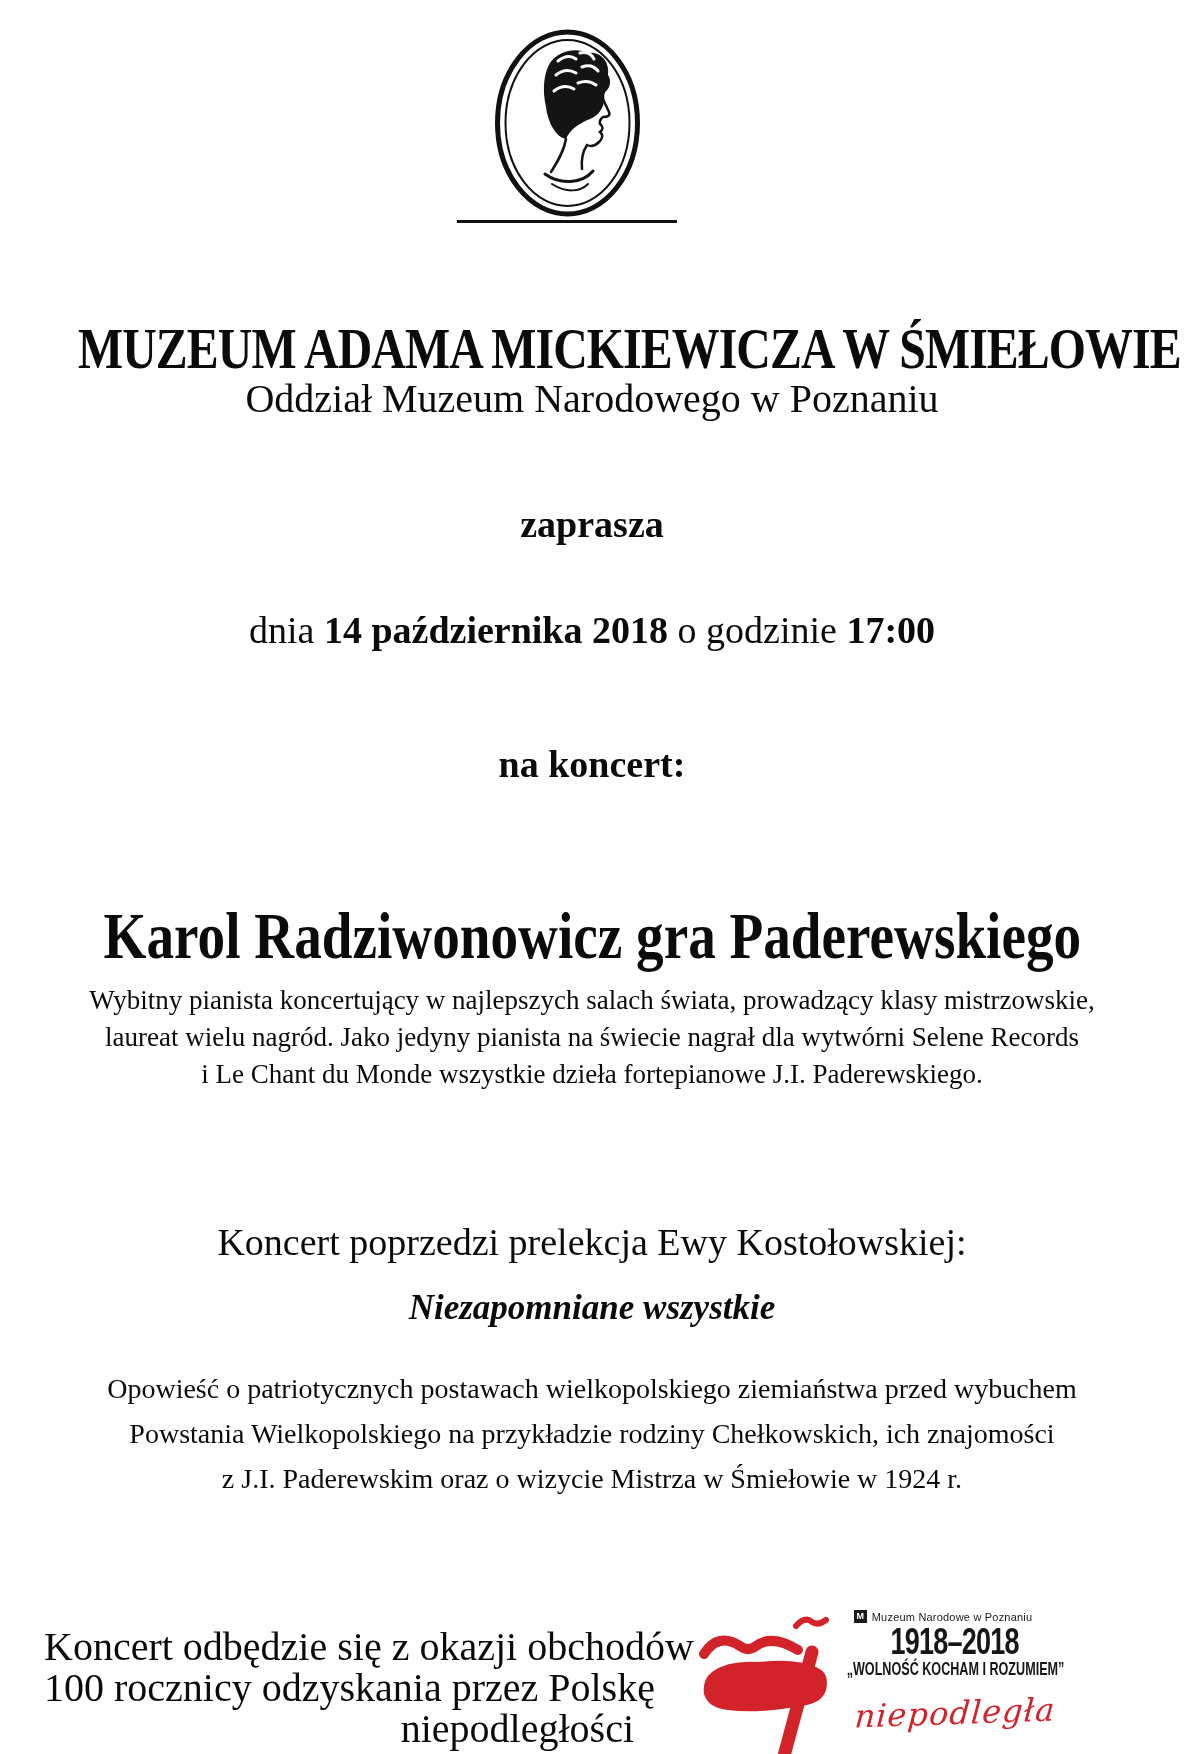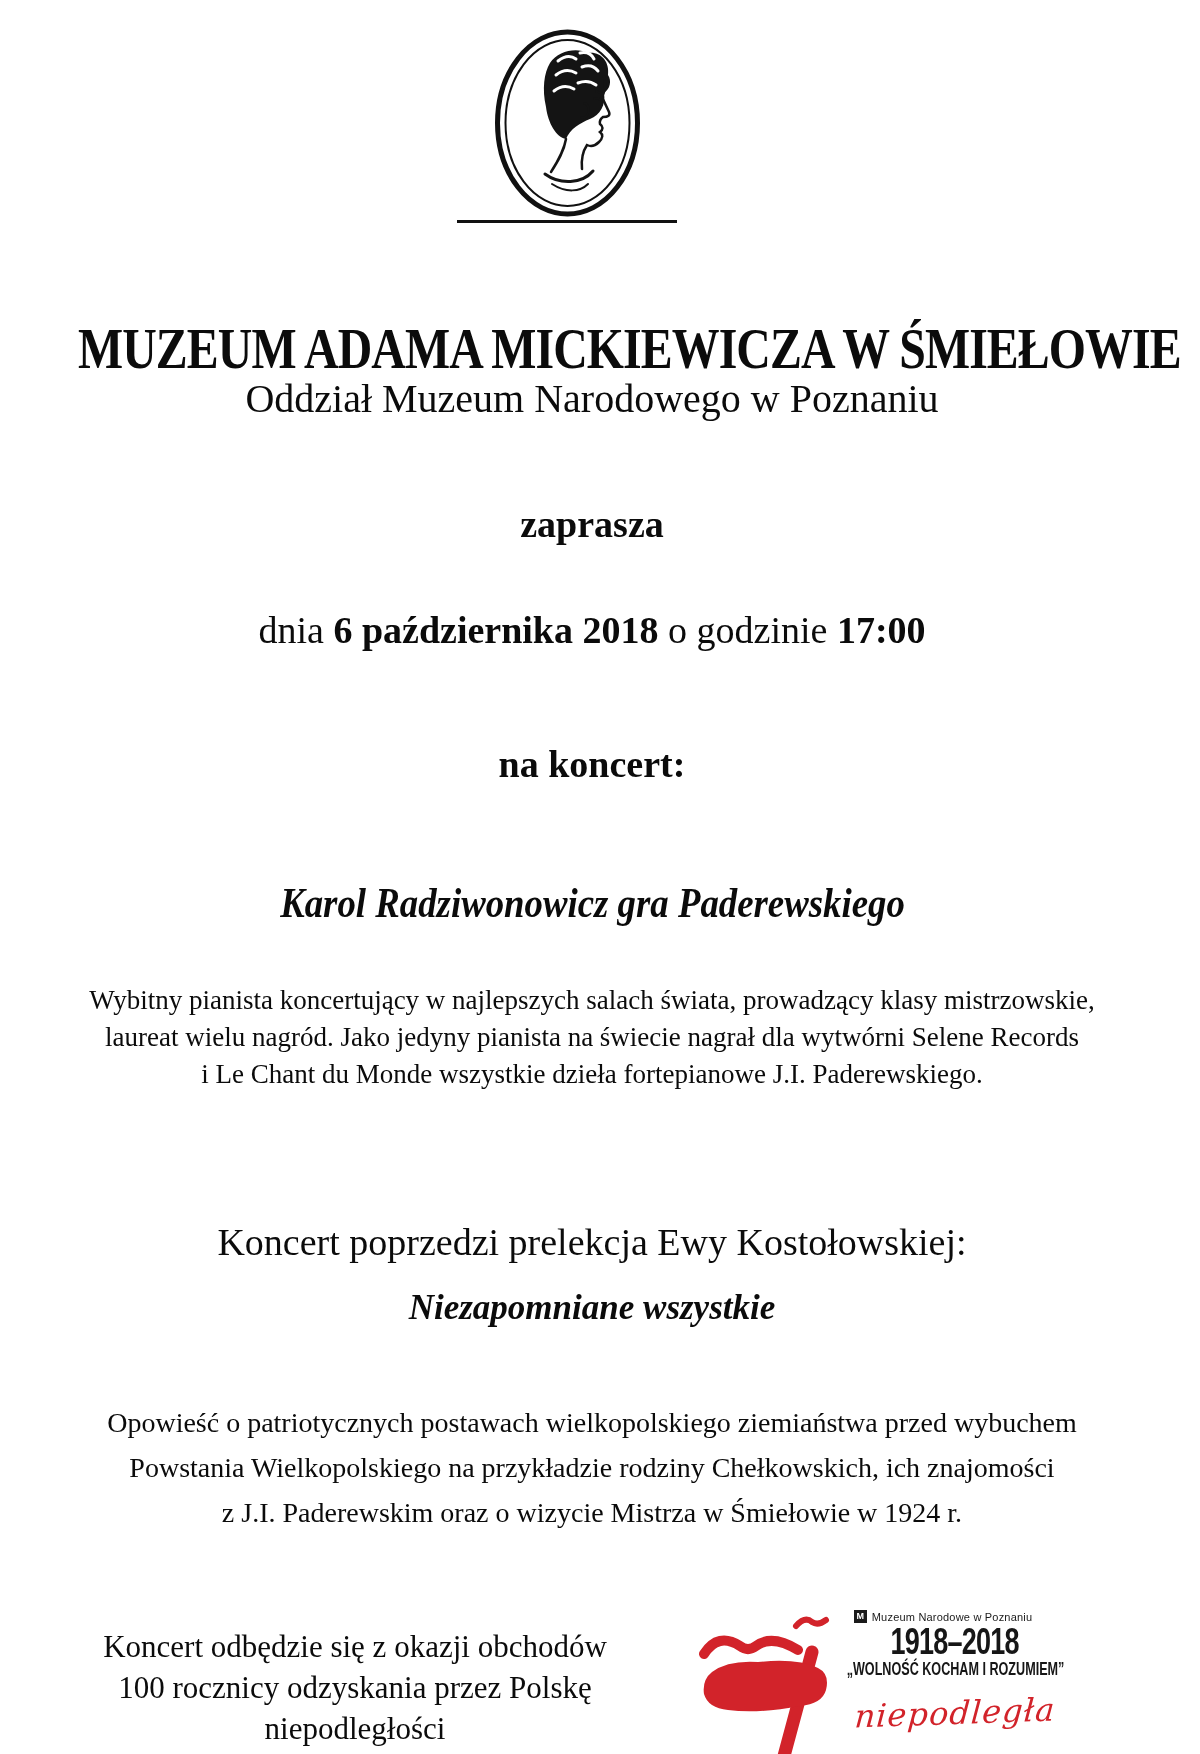--- a/index.html
+++ b/index.html
@@ -15,31 +15,31 @@
   }
   .centered{position:absolute;left:30px;right:90px;text-align:center;white-space:nowrap;}
   .stretch{display:inline-block;transform:scale(0.92,1.08);transform-origin:center top;}
 
   .title{top:322px;font-size:52px;font-weight:bold;letter-spacing:-1px;line-height:52px;}
   .subtitle{top:377px;font-size:40px;line-height:44px;}
   .zaprasza{top:503px;font-size:38px;font-weight:bold;line-height:42px;}
   .dateline{top:609px;font-size:38px;line-height:42px;}
   .dateline b{font-weight:bold;}
   .nakoncert{top:743px;font-size:38px;font-weight:bold;line-height:42px;}
-  .concert-title{top:868px;font-size:40px;font-weight:bold;font-style:italic;line-height:64px;}
+  .concert-title{top:902px;font-size:60px;font-weight:bold;line-height:64px;}
   .para1{top:982px;font-size:27px;line-height:37px;}
   .lecture-intro{top:1222px;font-size:38px;line-height:40px;}
   .lecture-title{top:1288px;font-size:35px;font-weight:bold;font-style:italic;line-height:40px;}
-  .para2{top:1400px;font-size:28px;line-height:45px;}
+  .para2{top:1366px;font-size:28px;line-height:45px;}
 
   .cameo{position:absolute;left:492px;top:27px;width:151px;height:196px;}
   .cameo-line{position:absolute;left:457px;top:220px;width:220px;height:3px;background:#111;}
 
-  .footer-left{position:absolute;left:60px;top:1626px;width:590px;text-align:center;
-               font-size:31px;line-height:41px;white-space:nowrap;}
+  .footer-left{position:absolute;left:44px;top:1626px;width:590px;text-align:right;
+               font-size:40px;line-height:41px;white-space:nowrap;}
 
   .logo-graphic{position:absolute;left:688px;top:1606px;width:152px;height:148px;}
   .logo-col{position:absolute;left:830px;top:1610px;width:250px;display:flex;
             flex-direction:column;align-items:center;font-family:"Liberation Sans", sans-serif;}
   .mnp-row{display:flex;align-items:center;gap:5px;position:relative;left:-12px;}
   .mnp-icon{display:inline-block;width:13px;height:13px;background:#1a1a1a;color:#fff;
             font-size:9px;font-weight:bold;line-height:13px;text-align:center;
             font-family:"Liberation Sans", sans-serif;}
   .mnp-label{font-size:11px;color:#1a1a1a;letter-spacing:0.2px;}
   .years{margin-top:3px;font-size:36px;font-weight:bold;line-height:32px;color:#161616;
@@ -87,21 +87,21 @@
 
   <div class="centered title">
     <span class="stretch">MUZEUM ADAMA MICKIEWICZA W ŚMIEŁOWIE</span>
   </div>
   <div class="centered subtitle">Oddział Muzeum Narodowego w Poznaniu</div>
 
   <div class="centered zaprasza">zaprasza</div>
 
   <div class="centered dateline">
     <span>dnia</span>
-    <b>6 października 2018</b>
+    <b>14 października 2018</b>
     <span>o godzinie</span>
     <b>17:00</b>
   </div>
 
   <div class="centered nakoncert">na koncert:</div>
 
   <div class="centered concert-title">
     <span class="stretch">Karol Radziwonowicz gra Paderewskiego</span>
   </div>
 

